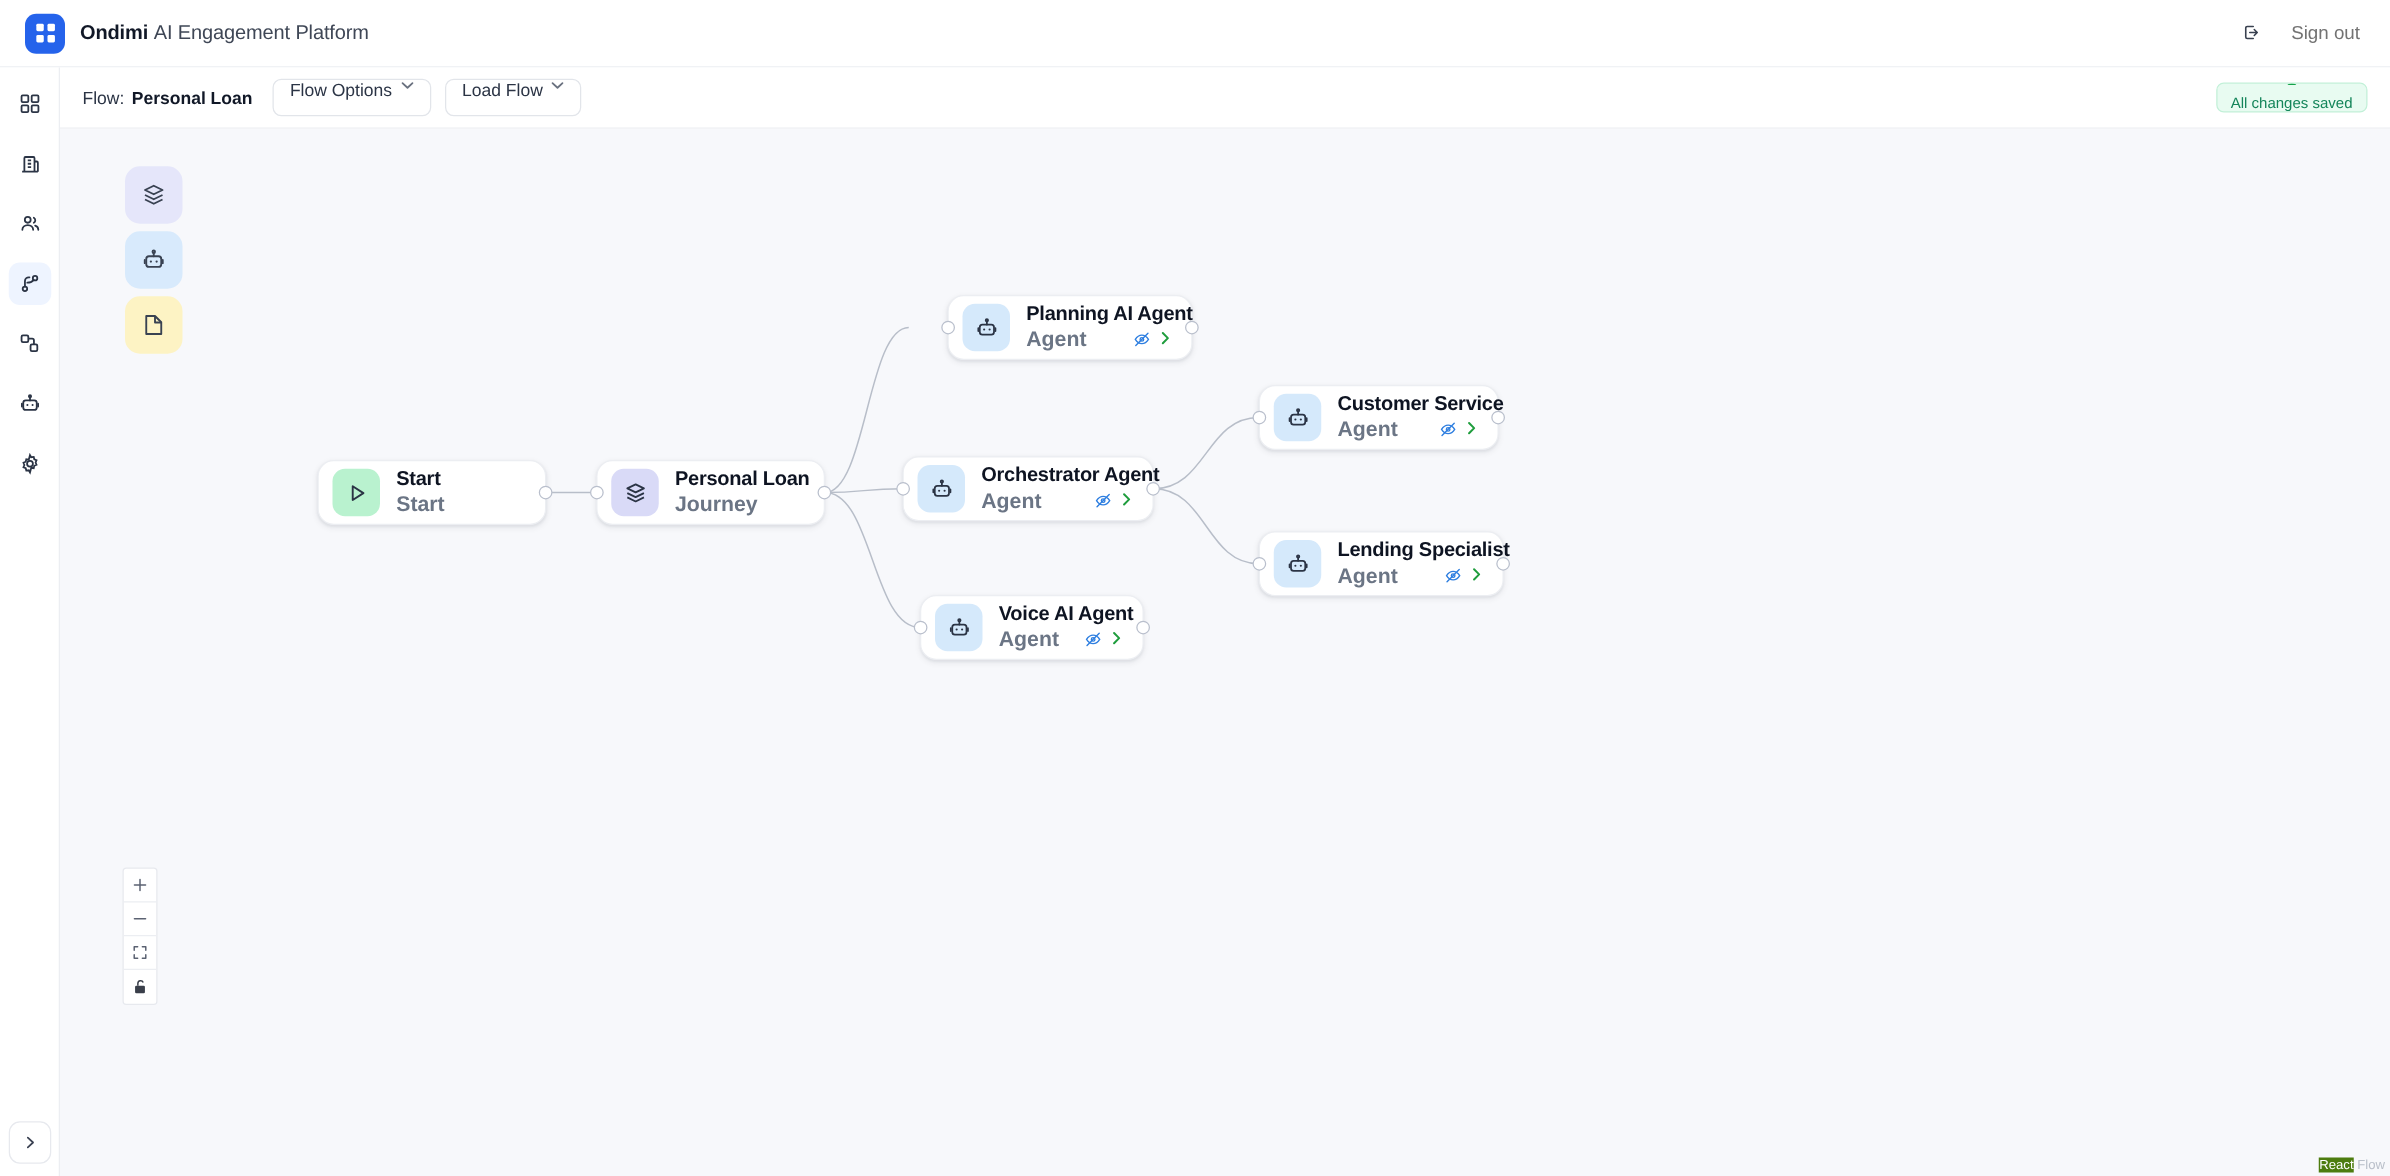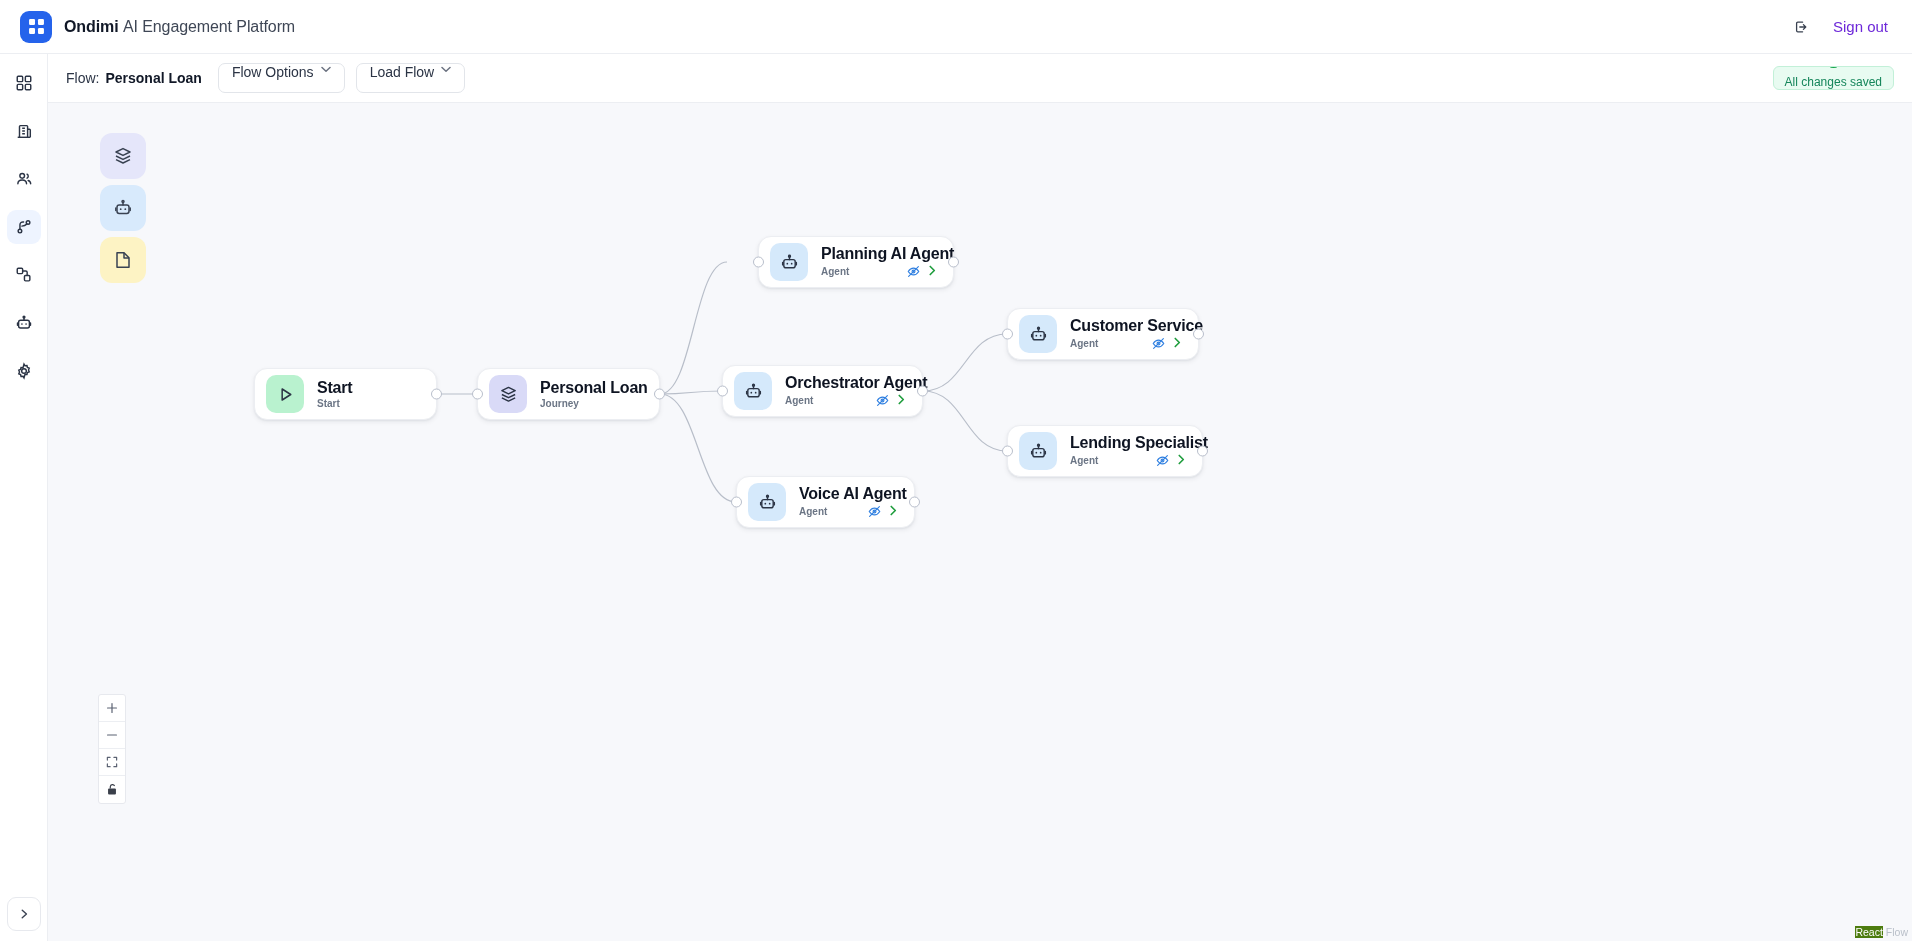--- a/index.html
+++ b/index.html
@@ -22,22 +22,22 @@
   .brand-logo {
     width: 32px; height: 32px; border-radius: 9px;
     background: #2563eb;
     display: flex; align-items: center; justify-content: center;
   }
   .brand-logo svg { display: block; }
   .brand-name { font-size: 16px; font-weight: 700; color: #111827; letter-spacing: -0.1px; }
   .brand-sub { font-size: 16px; font-weight: 400; color: #3f4756; letter-spacing: -0.1px; }
   .topbar-right {
     margin-left: auto; margin-right: 24px;
-    display: flex; align-items: flex-end; gap: 24px;
-    color: #6d28d9; font-size: 15px;
+    display: flex; align-items: flex-start; gap: 24px;
+    color: #737373; font-size: 15px;
     cursor: pointer;
   }
   .topbar-right svg { display:block; }
 
   
   .rail {
     position: absolute; top: 54px; left: 0; width: 48px; height: 887px;
     background: #ffffff; border-right: 1px solid #eceef2;
     display: flex; flex-direction: column; align-items: center;
     padding-top: 12px;
@@ -123,21 +123,21 @@
     width: 38px; height: 38px; border-radius: 10px;
     display: flex; align-items: center; justify-content: center;
     flex: none; margin-right: 13px; color: #2b3445;
   }
   .icon-start { background: #b9f2cf; }
   .icon-journey { background: #d9daf7; }
   .icon-agent { background: #d5e9fb; }
   .node-body { min-width: 0; }
   .node-title { font-size: 16px; font-weight: 700; color: #0e1422; letter-spacing: -0.2px; white-space: nowrap; }
   .node-sub-row { display: flex; align-items: center; gap: 10px; margin-top: 1px; }
-  .node-sub { font-size: 10px; font-weight: 700; color: #6b7585; }
+  .node-sub { font-size: 17px; font-weight: 700; color: #6b7585; }
   .node-actions { display: flex; align-items: center; gap: 7px; margin-left: auto; }
   .eye-off { color: #2f7fe0; display: flex; cursor: pointer; }
   .chev-go { color: #1f9d3d; font-size: 13px; font-weight: 700; line-height: 1; cursor: pointer; }
 
   .handle {
     position: absolute; width: 11px; height: 11px;
     background: #ffffff; border: 1.5px solid #b9bfcc; border-radius: 50%;
     top: 50%; transform: translateY(-50%);
     cursor: crosshair;
   }

